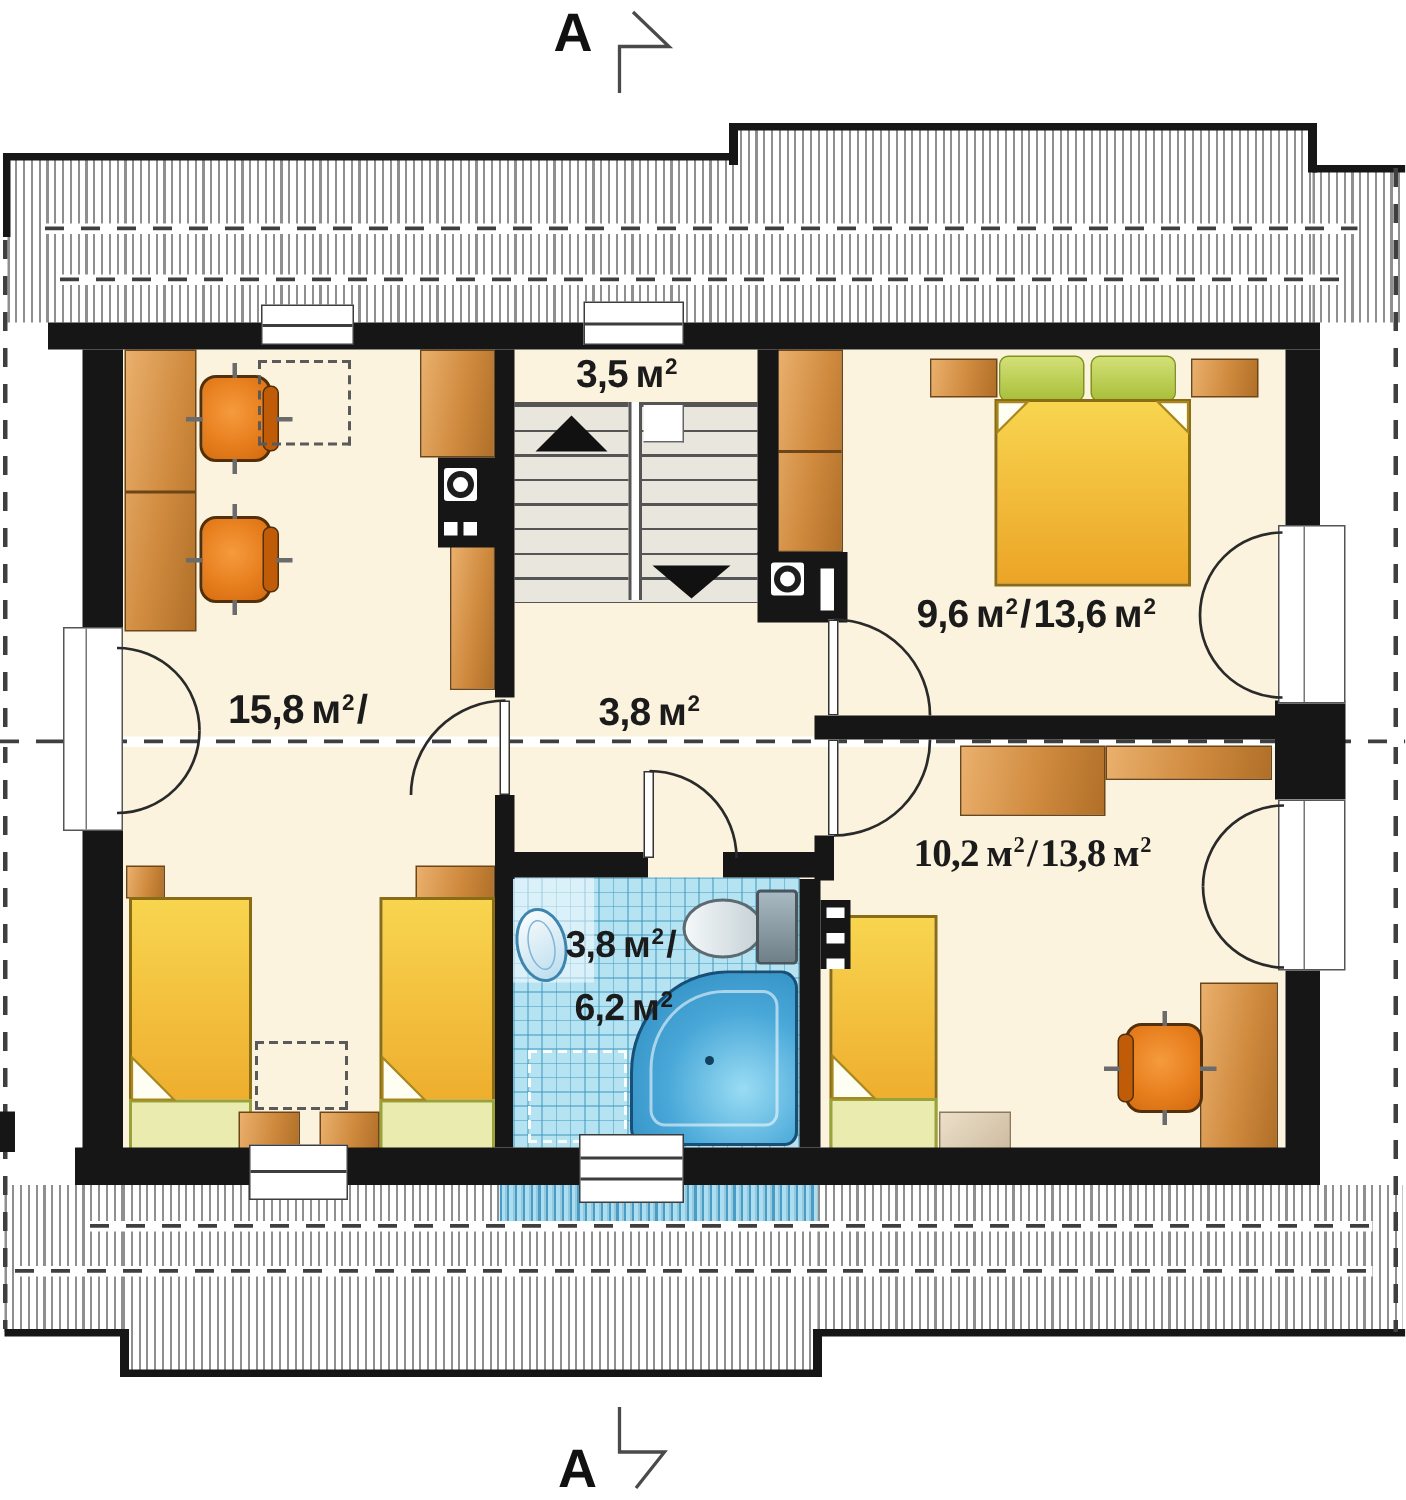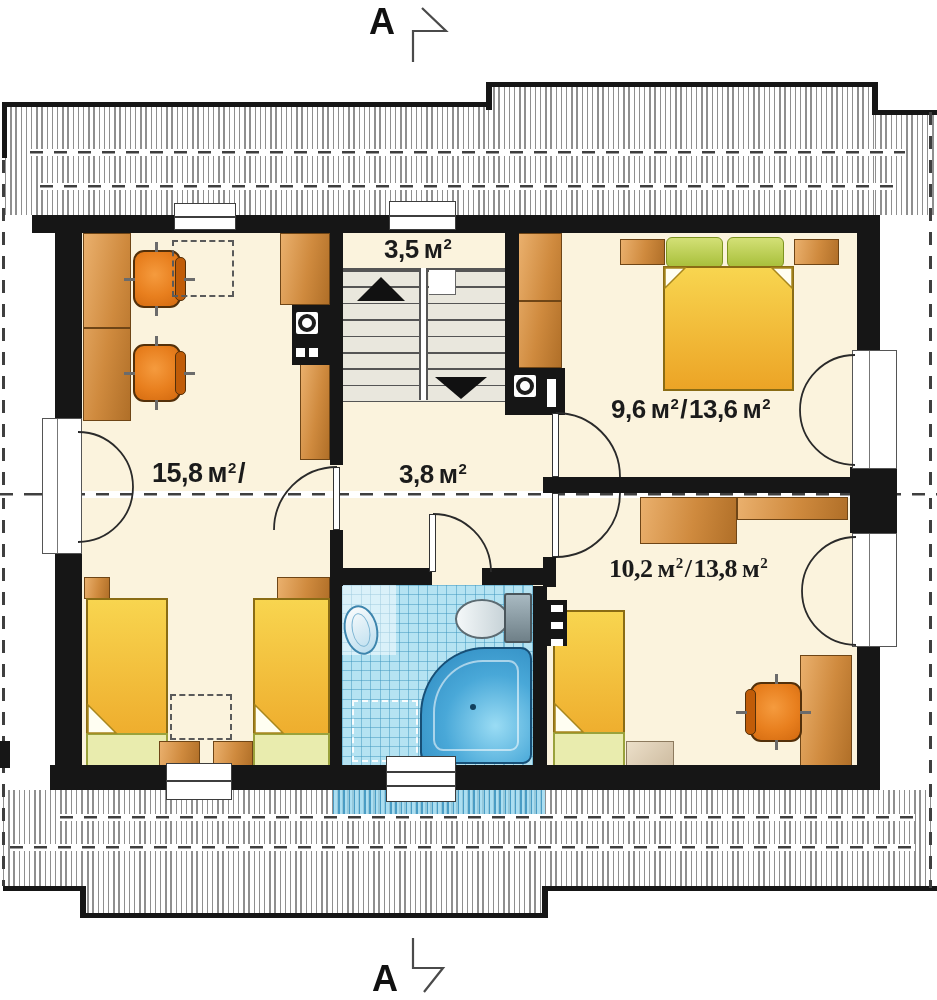--- a/index.html
+++ b/index.html
@@ -283,17 +283,21 @@
   </div>
   <div class="lbl" style="left:399px;top:461px;">
     <span>3,8</span><span class="u">м</span><span class="sup">2</span>
   </div>
   <div class="lbl" style="left:611px;top:396px;">
     <span>9,6</span><span class="u">м</span><span class="sup">2</span><span class="sl">/</span><span>13,6</span><span class="u">м</span><span class="sup">2</span>
   </div>
   <div class="lbl" style="left:609px;top:556px;font-family:Liberation Serif, serif;">
     <span>10,2</span><span class="u">м</span><span class="sup">2</span><span class="sl">/</span><span>13,8</span><span class="u">м</span><span class="sup">2</span>
   </div>
+  <div class="lbl" style="left:377px;top:611px;font-size:25px;line-height:38px;">
+    <div><span>3,8</span><span class="u">м</span><span class="sup">2</span><span class="sl">/</span></div>
+    <div style="padding-left:6px;"><span>6,2</span><span class="u">м</span><span class="sup">2</span></div>
+  </div>
 
   <div class="marker" style="left:369px;top:1px;">A</div>
   <div class="marker" style="left:372px;top:958px;">A</div>
 
 </div>
 
 </body></html>

